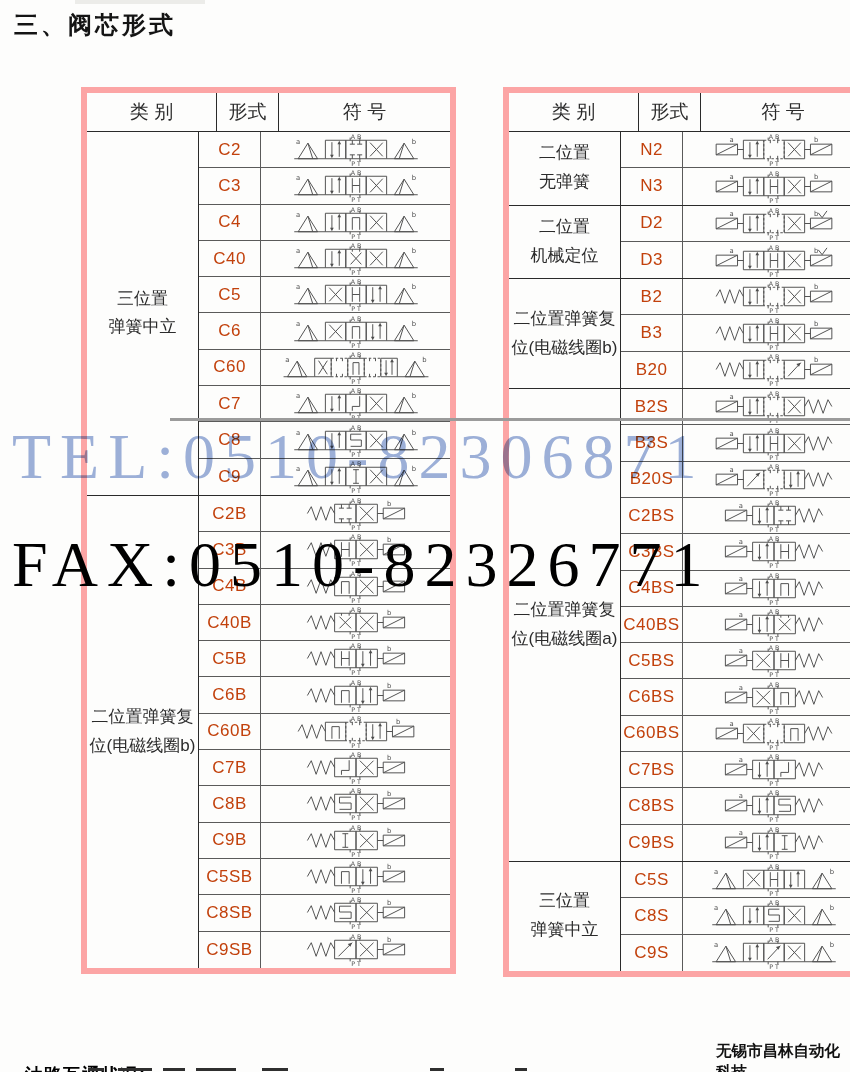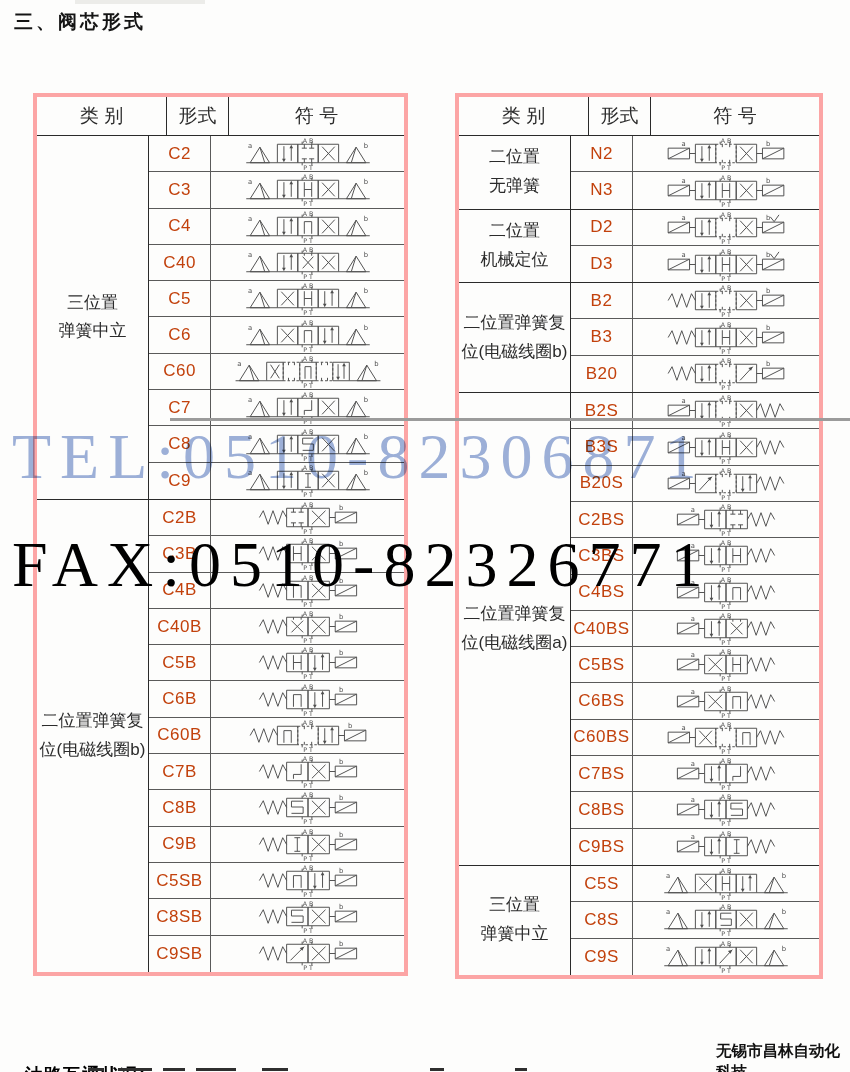--- a/index.html
+++ b/index.html
@@ -1,24 +1,24 @@
 <!DOCTYPE html>
 <html><head>
 <meta charset="utf-8">
 <style>
   html,body{margin:0;padding:0;}
   body{
     width:850px;height:1072px;position:relative;overflow:hidden;
     background:#fdfdfc;font-family:"Liberation Sans",sans-serif;color:#222;
   }
-  .title{position:absolute;left:14px;top:9px;font-size:19px;font-weight:bold;
+  .title{position:absolute;left:14px;top:9px;font-size:24px;font-weight:bold;
     letter-spacing:3px;color:#141414;}
   
-  .vtable{position:absolute;top:93px;border:4px solid #fca5a5;background:transparent;
-    display:flex;flex-direction:column;box-sizing:border-box;}
+  .vtable{position:absolute;top:87px;border:6px solid #fca5a5;background:transparent;
+    display:flex;flex-direction:column;box-sizing:border-box;margin-left:48px;}
   #table-left{left:33px;width:375px;}
   #table-right{left:455px;width:368px;}
   .thead{display:flex;border-bottom:1.6px solid #2a2a2a;height:38px;flex:none;}
   .th{display:flex;align-items:center;justify-content:center;font-size:19px;color:#2b2b2b;}
   .col-cat{width:130px;border-right:1.4px solid #2a2a2a;box-sizing:border-box;flex:none;}
   .col-form{width:62px;border-right:1.4px solid #2a2a2a;box-sizing:border-box;flex:none;}
   .col-sym{flex:1;text-align:right;}
   .group{display:flex;border-bottom:1.6px solid #2a2a2a;flex:none;}
   .group:last-child{border-bottom:none;}
   .gcat{width:112px;border-right:1.4px solid #2a2a2a;display:flex;align-items:center;

